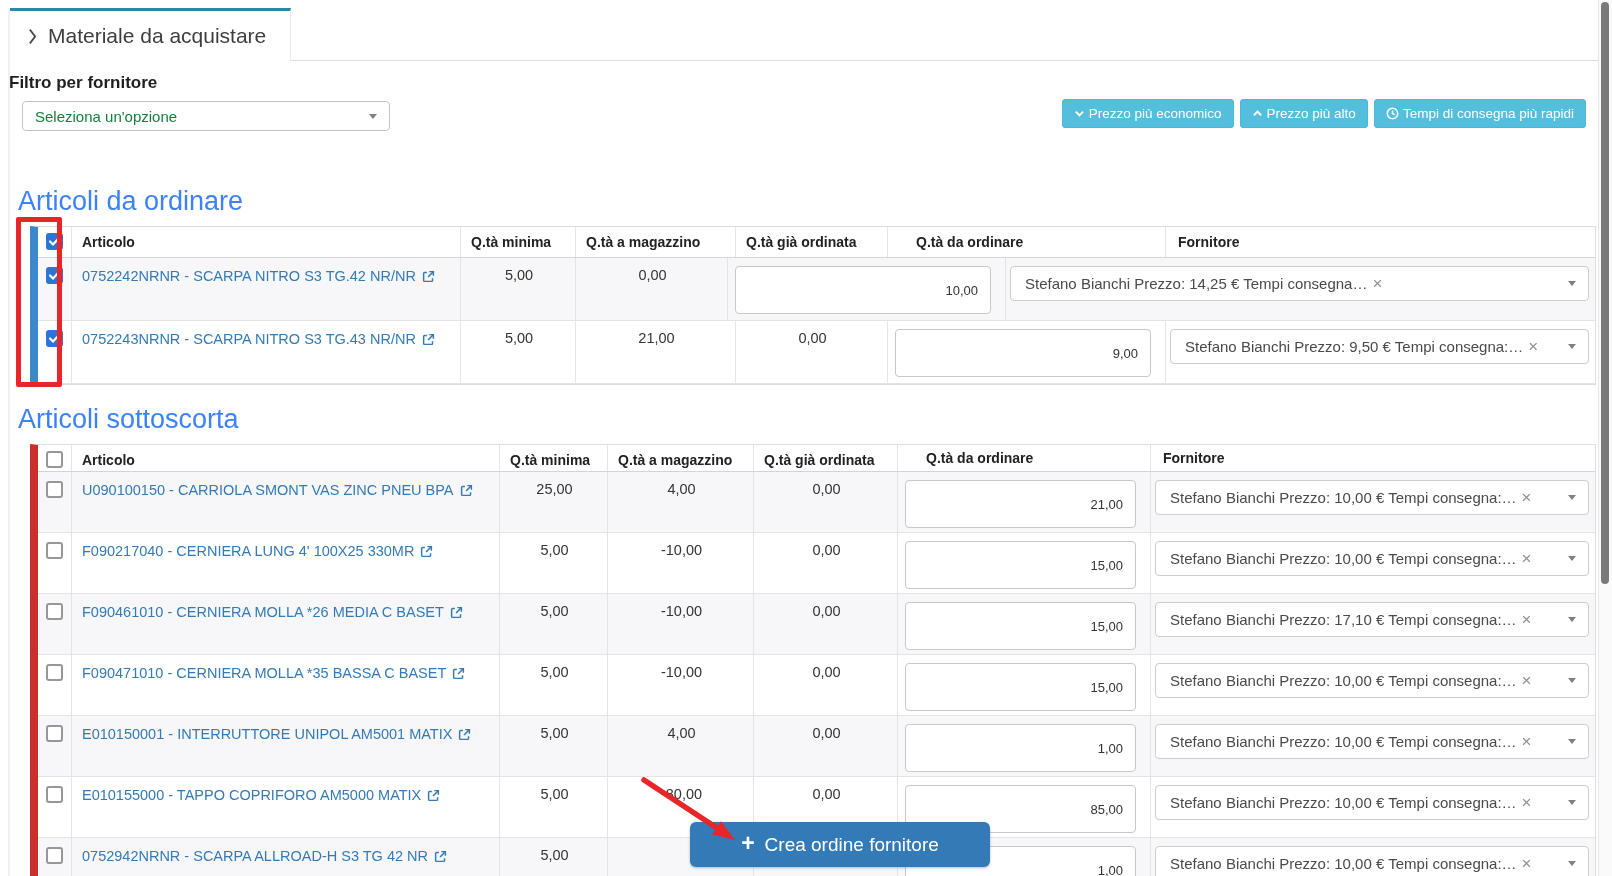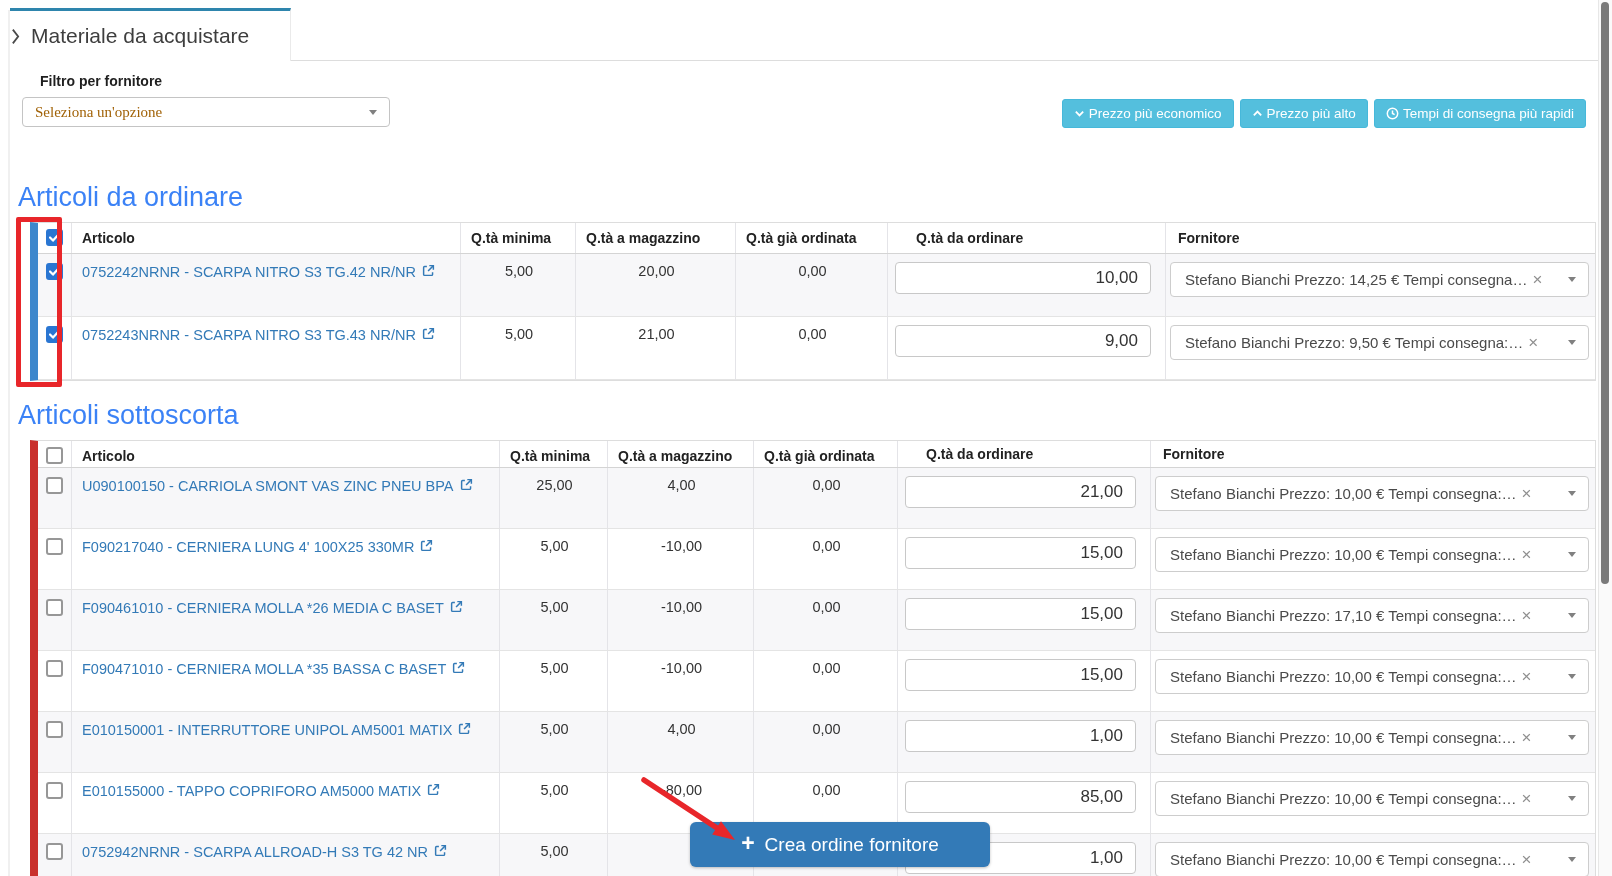--- a/index.html
+++ b/index.html
@@ -10,30 +10,30 @@
   }
   html,body{margin:0;padding:0;}
   .page{position:relative;width:1612px;height:876px;overflow:hidden;background:#fff;
         font-family:"Liberation Sans",sans-serif;color:#333;}
   .page-edge{position:absolute;left:8px;top:10px;bottom:0;width:2px;background:#f0f0f0;}
 
   
   .tabbar{position:relative;height:61px;}
   .tab{position:absolute;left:10px;top:8px;width:281px;height:53px;box-sizing:border-box;
        border-top:3px solid var(--c-tab_accent);border-right:1px solid #eaeaea;background:#fff;
-       display:flex;align-items:center;gap:10px;cursor:pointer;}
+       display:flex;align-items:center;padding-left:17px;gap:10px;cursor:pointer;}
   .tab-title{font-size:21px;color:#3e3e3e;}
   .tabbar-line{position:absolute;left:291px;right:0;bottom:0;height:1px;background:#ddd;}
 
   
-  .filter-label{margin:12px 0 0 40px;font-size:14px;font-weight:bold;color:#1f1f1f;}
+  .filter-label{margin:12px 0 0 9px;font-size:17px;font-weight:bold;color:#1f1f1f;}
   .filter-select{margin:8px 0 0 22px;width:368px;height:30px;box-sizing:border-box;
        border:1px solid #c4c4c4;border-radius:4px;background:#fff;display:flex;align-items:center;
        padding:0 12px;cursor:pointer;}
-  .filter-ph{color:#a16207;font-size:15px;flex:1;font-family:Liberation Serif, serif;}
+  .filter-ph{color:#15803d;font-size:15px;flex:1;}
   .caret{width:0;height:0;border-left:4.5px solid transparent;border-right:4.5px solid transparent;
        border-top:5.5px solid #808080;}
 
   
   .sort-group{position:absolute;top:99px;right:26px;display:flex;gap:6px;}
   .sort-btn{display:flex;align-items:center;gap:4px;background:var(--c-sort_bg);
        border:1px solid var(--c-sort_border);border-radius:3px;color:#fff;font-size:13.5px;
        padding:0 11px;height:29px;font-family:inherit;cursor:pointer;white-space:nowrap;}
 
   h2{font-size:27px;line-height:30px;font-weight:500;color:#3b82f6;}
@@ -62,26 +62,26 @@
   
   .t2 .col-art{width:428px;} .t2 .col-min{width:108px;} .t2 .col-mag{width:146px;}
   .t2 .col-gia{width:144px;} .t2 .col-da{width:253px;padding:0;} .t2 .col-for{flex:1;padding:0;}
   .thead .col-da{padding:7px 10px 0 28px;} .thead .col-for{padding:7px 10px 0 12px;}
   .t2 .thead .col-da,.t2 .thead .col-for{padding-top:5px;}
 
   .cb{width:17px;height:17px;border-radius:3px;border:2px solid #979797;background:#fff;
       box-sizing:border-box;display:flex;align-items:center;justify-content:center;cursor:pointer;flex:none;}
   .cb.checked{background:var(--c-checkbox);border-color:var(--c-checkbox);}
 
-  .artlink{display:inline-flex;gap:6px;color:var(--c-link);font-size:14.5px;
+  .artlink{display:inline-flex;align-items:center;gap:6px;color:var(--c-link);font-size:14.5px;
       text-decoration:none;cursor:pointer;white-space:nowrap;}
 
-  .qty-input{margin:8px 0 0 7px;width:calc(100% - 21px);height:32px;box-sizing:border-box;
+  .qty-input{margin:8px 0 0 7px;width:calc(100% - 21px);height:48px;box-sizing:border-box;
       border:1px solid #c8c8c8;border-radius:4px;background:#fff;text-align:right;
-      padding:0 12px;font-size:17px;color:#333;font-family:inherit;}
+      padding:0 12px;font-size:13px;color:#333;font-family:inherit;}
   .sel{margin:8px 6px 0 4px;height:33px;border:1px solid #cdcdcd;border-radius:4px;background:#fff;
       display:flex;align-items:center;padding:0 12px 0 14px;font-size:15px;color:#4a4a4a;cursor:pointer;}
   .sel-text{white-space:nowrap;overflow:hidden;}
   .sel-x{margin-left:5px;color:#8f8f8f;font-size:17px;line-height:1;cursor:pointer;}
   .sel .caret{margin-left:auto;}
 
   
   .annotation-box{position:absolute;left:16px;top:217px;width:46px;height:170px;box-sizing:border-box;
       border:5px solid var(--c-annotation);border-radius:2px;z-index:40;pointer-events:none;}
   .annotation-arrow{position:absolute;left:630px;top:770px;z-index:50;pointer-events:none;}
@@ -171,21 +171,20 @@
       <a class="artlink">
         <span>0752242NRNR - SCARPA NITRO S3 TG.42 NR/NR</span>
         <svg width="13" height="13" viewBox="0 0 16 16" fill="none" stroke="#337ab7" stroke-width="1.8">
                 <path d="M6 3H3.2C2.5 3 2 3.5 2 4.2v8.6C2 13.5 2.5 14 3.2 14h8.6c.7 0 1.2-.5 1.2-1.2V10"></path>
                 <path d="M9 2h5v5"></path>
                 <path d="M14 2L7.5 8.5"></path>
               </svg>
       </a>
     </div>
     <div class="cell col-min num">5,00</div>
-    <div class="cell col-mag num">20,00</div>
     <div class="cell col-gia num">0,00</div>
     <div class="cell col-da">
       <input class="qty-input" value="10,00" style="">
     </div>
     <div class="cell col-for">
       <div class="sel">
         <span class="sel-text">Stefano Bianchi Prezzo: 14,25 €  Tempi consegna…</span>
         <span class="sel-x">×</span>
         <span class="caret"></span>
       </div>

